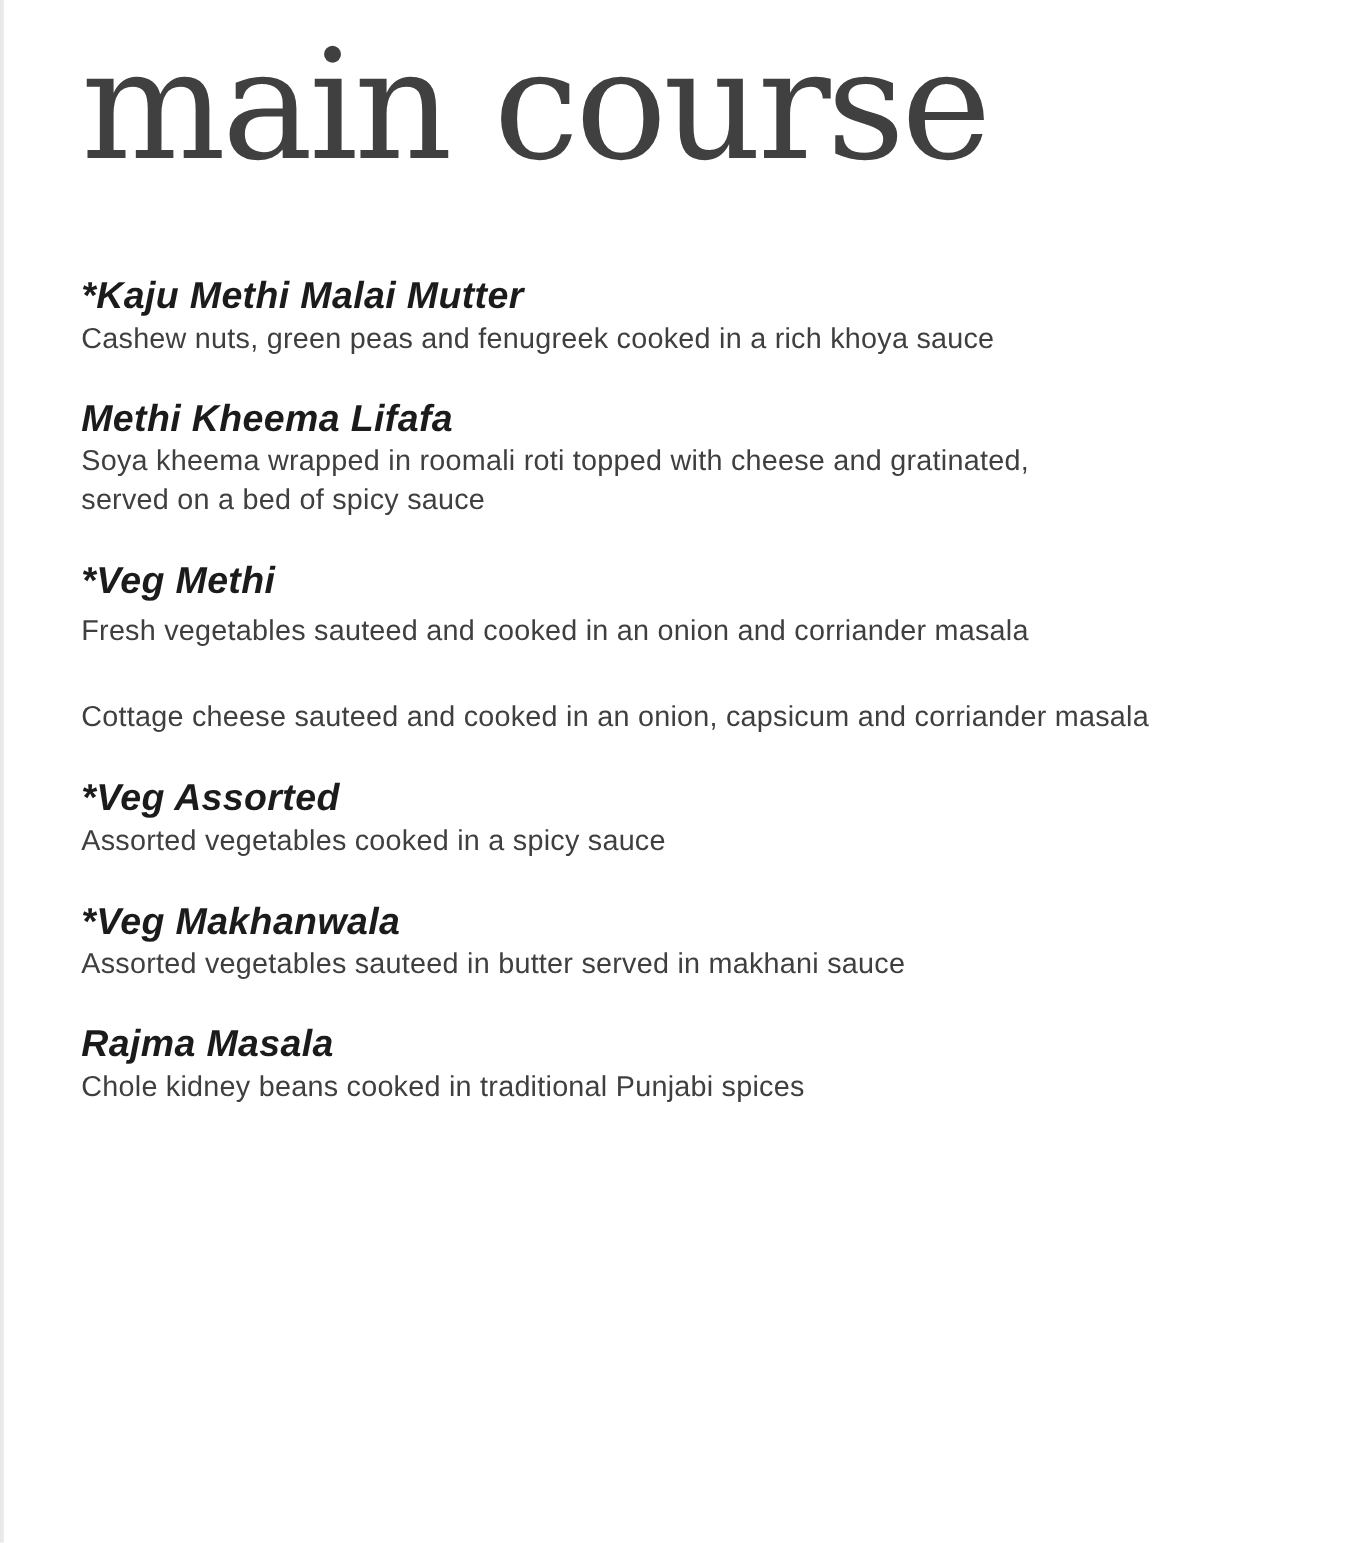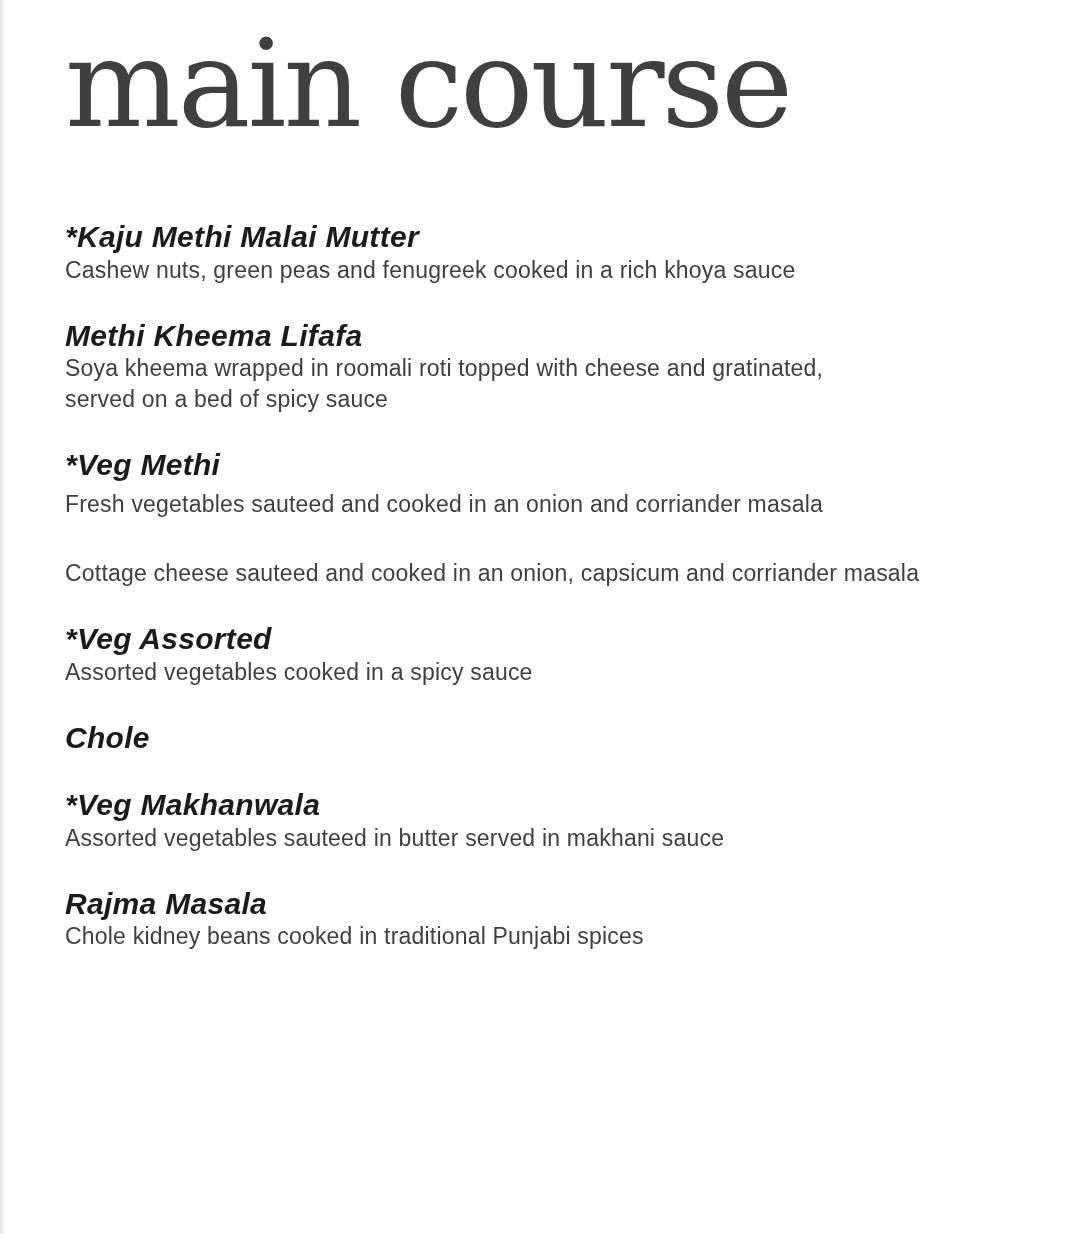--- a/index.html
+++ b/index.html
@@ -81,21 +81,20 @@
     <div class="menu-item">
       <div class="item-desc">Cottage cheese sauteed and cooked in an onion, capsicum and corriander masala</div>
     </div>
 
     <div class="menu-item">
       <div class="item-name">*Veg Assorted</div>
       <div class="item-desc">Assorted vegetables cooked in a spicy sauce</div>
     </div>
 
     <div class="menu-item">
-      <div class="item-name">Chole</div>
     </div>
 
     <div class="menu-item">
       <div class="item-name">*Veg Makhanwala</div>
       <div class="item-desc">Assorted vegetables sauteed in butter served in makhani sauce</div>
     </div>
 
     <div class="menu-item">
       <div class="item-name">Rajma Masala</div>
       <div class="item-desc">Chole kidney beans cooked in traditional Punjabi spices</div>

